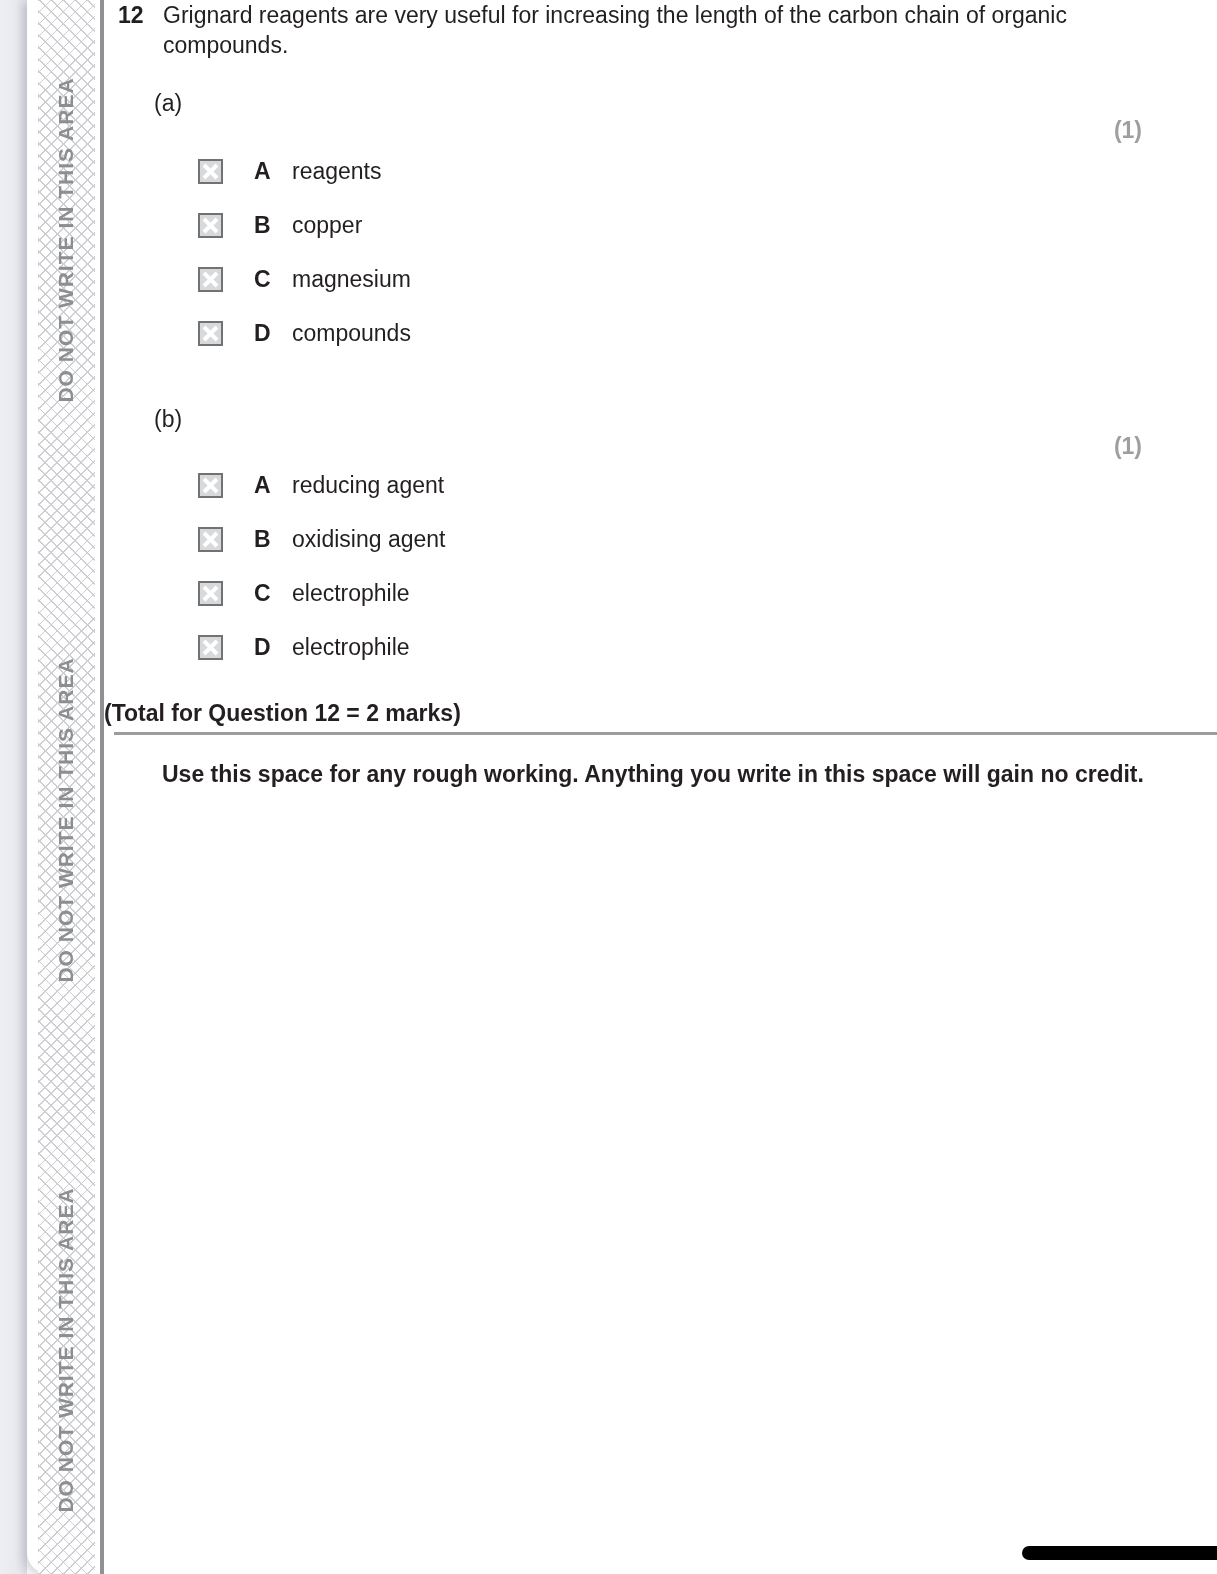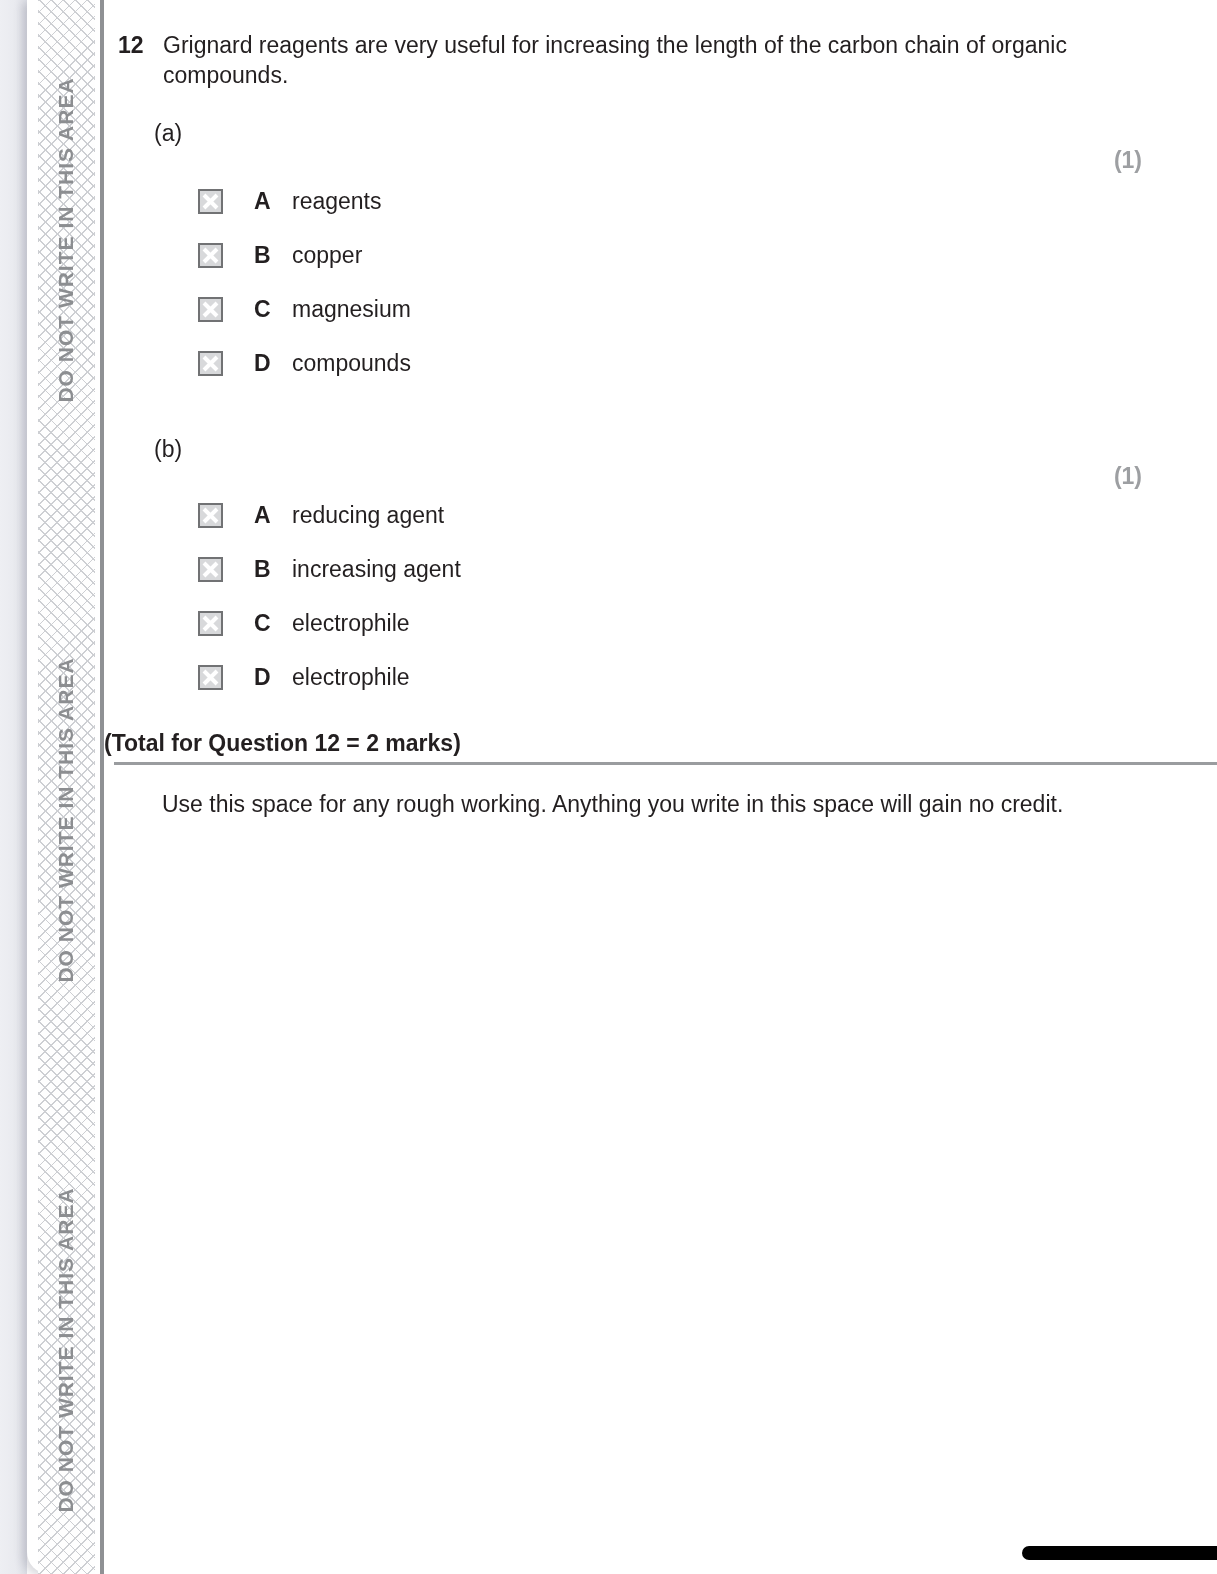--- a/index.html
+++ b/index.html
@@ -61,21 +61,21 @@
 
   
   .content {
     position: absolute;
     left: 104px; top: 0; right: 0; bottom: 0;
     color: #231f20;
     font-size: 23px;
     line-height: 30px;
   }
 
-  .q-row { display: flex; margin-top: 30px; padding-left: 14px; }
+  .q-row { display: flex; padding-left: 14px; }
   .q-num { font-weight: 700; width: 45px; flex: 0 0 45px; }
   .q-stem { max-width: 905px; }
 
   .part-row { display: flex; padding-left: 50px; }
   .part-a { margin-top: 28px; }
   .part-b { margin-top: 56px; }
   .part-label { width: 42px; flex: 0 0 42px; }
   .part-text { max-width: 905px; }
 
   .marks {
@@ -100,21 +100,21 @@
     padding-right: 77px;
     text-align: left;
     font-weight: 700;
   }
   .rule {
     margin: 4px 0 0 10px;
     border-top: 3px solid #9a9c9f;
   }
   .rough-note {
     margin: 24px 0 16px 58px;
-    font-weight: 400;
+    font-weight: 700;
   }
 
   .page-edge-bar {
     position: absolute;
     left: 1022px; right: 0;
     top: 1546px;
     height: 14px;
     background: #000000;
     border-radius: 8px 0 0 8px;
   }
@@ -198,21 +198,21 @@
         </svg>
         <span class="opt-letter">A</span>
         <span class="opt-text">reducing agent</span>
       </div>
       <div class="option">
         <svg class="checkbox" viewBox="0 0 25 25">
           <rect x="1" y="1" width="23" height="23" fill="#d8d9db" stroke="#717274" stroke-width="2"></rect>
           <path d="M6 6 L19 19 M19 6 L6 19" stroke="#ffffff" stroke-width="4"></path>
         </svg>
         <span class="opt-letter">B</span>
-        <span class="opt-text">increasing agent</span>
+        <span class="opt-text">oxidising agent</span>
       </div>
       <div class="option">
         <svg class="checkbox" viewBox="0 0 25 25">
           <rect x="1" y="1" width="23" height="23" fill="#d8d9db" stroke="#717274" stroke-width="2"></rect>
           <path d="M6 6 L19 19 M19 6 L6 19" stroke="#ffffff" stroke-width="4"></path>
         </svg>
         <span class="opt-letter">C</span>
         <span class="opt-text">electrophile</span>
       </div>
       <div class="option">

